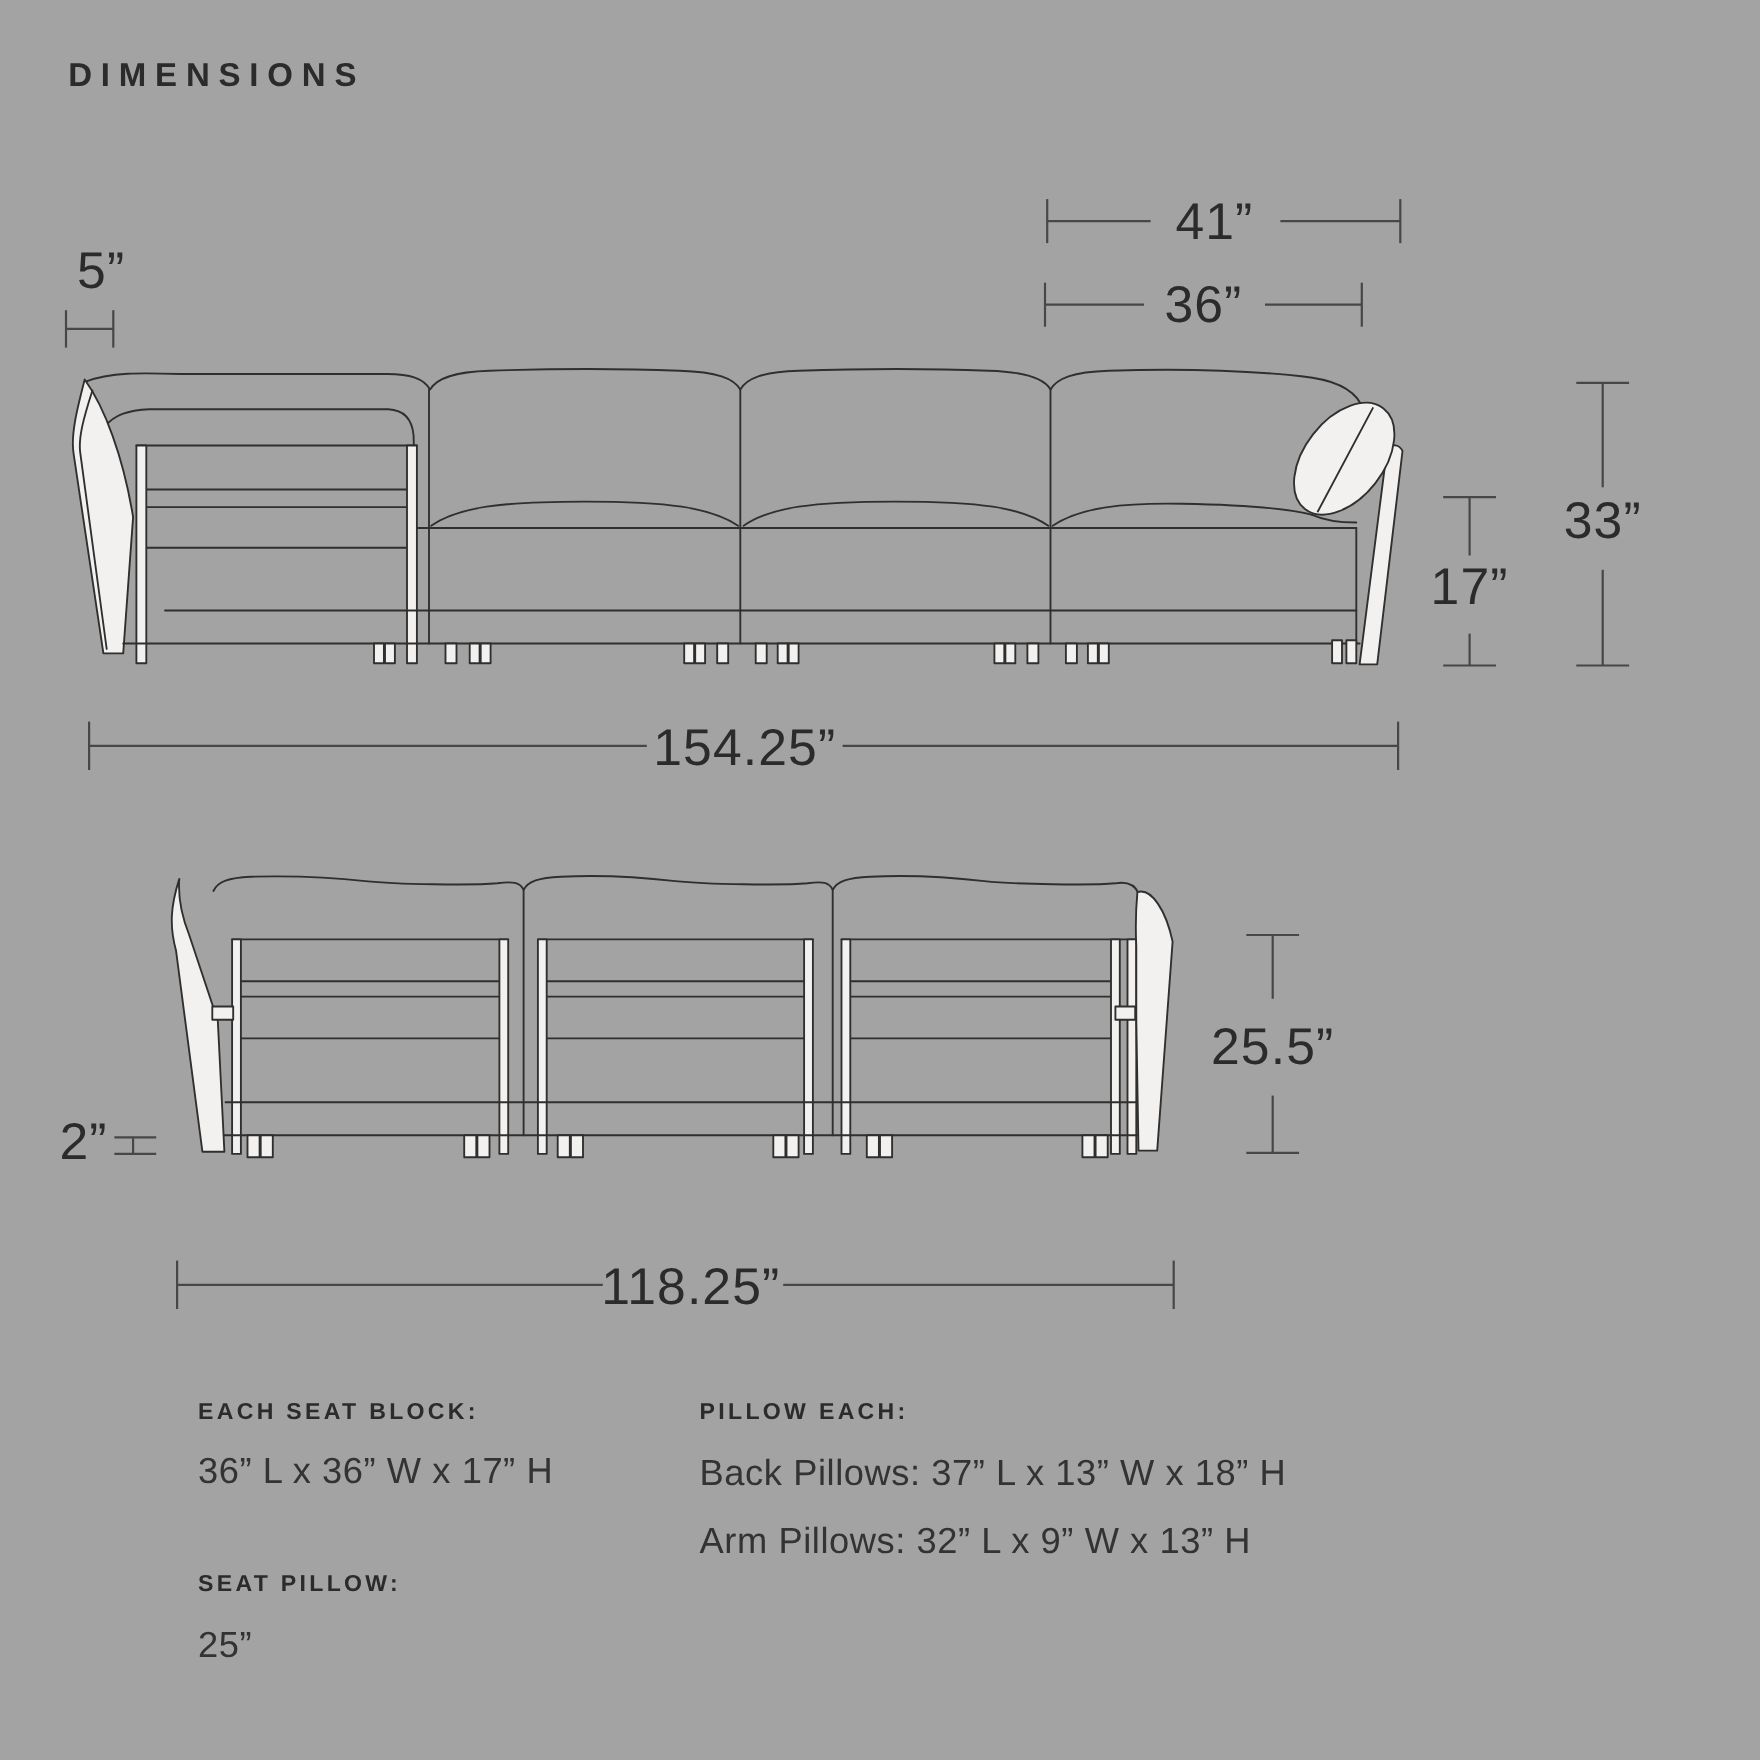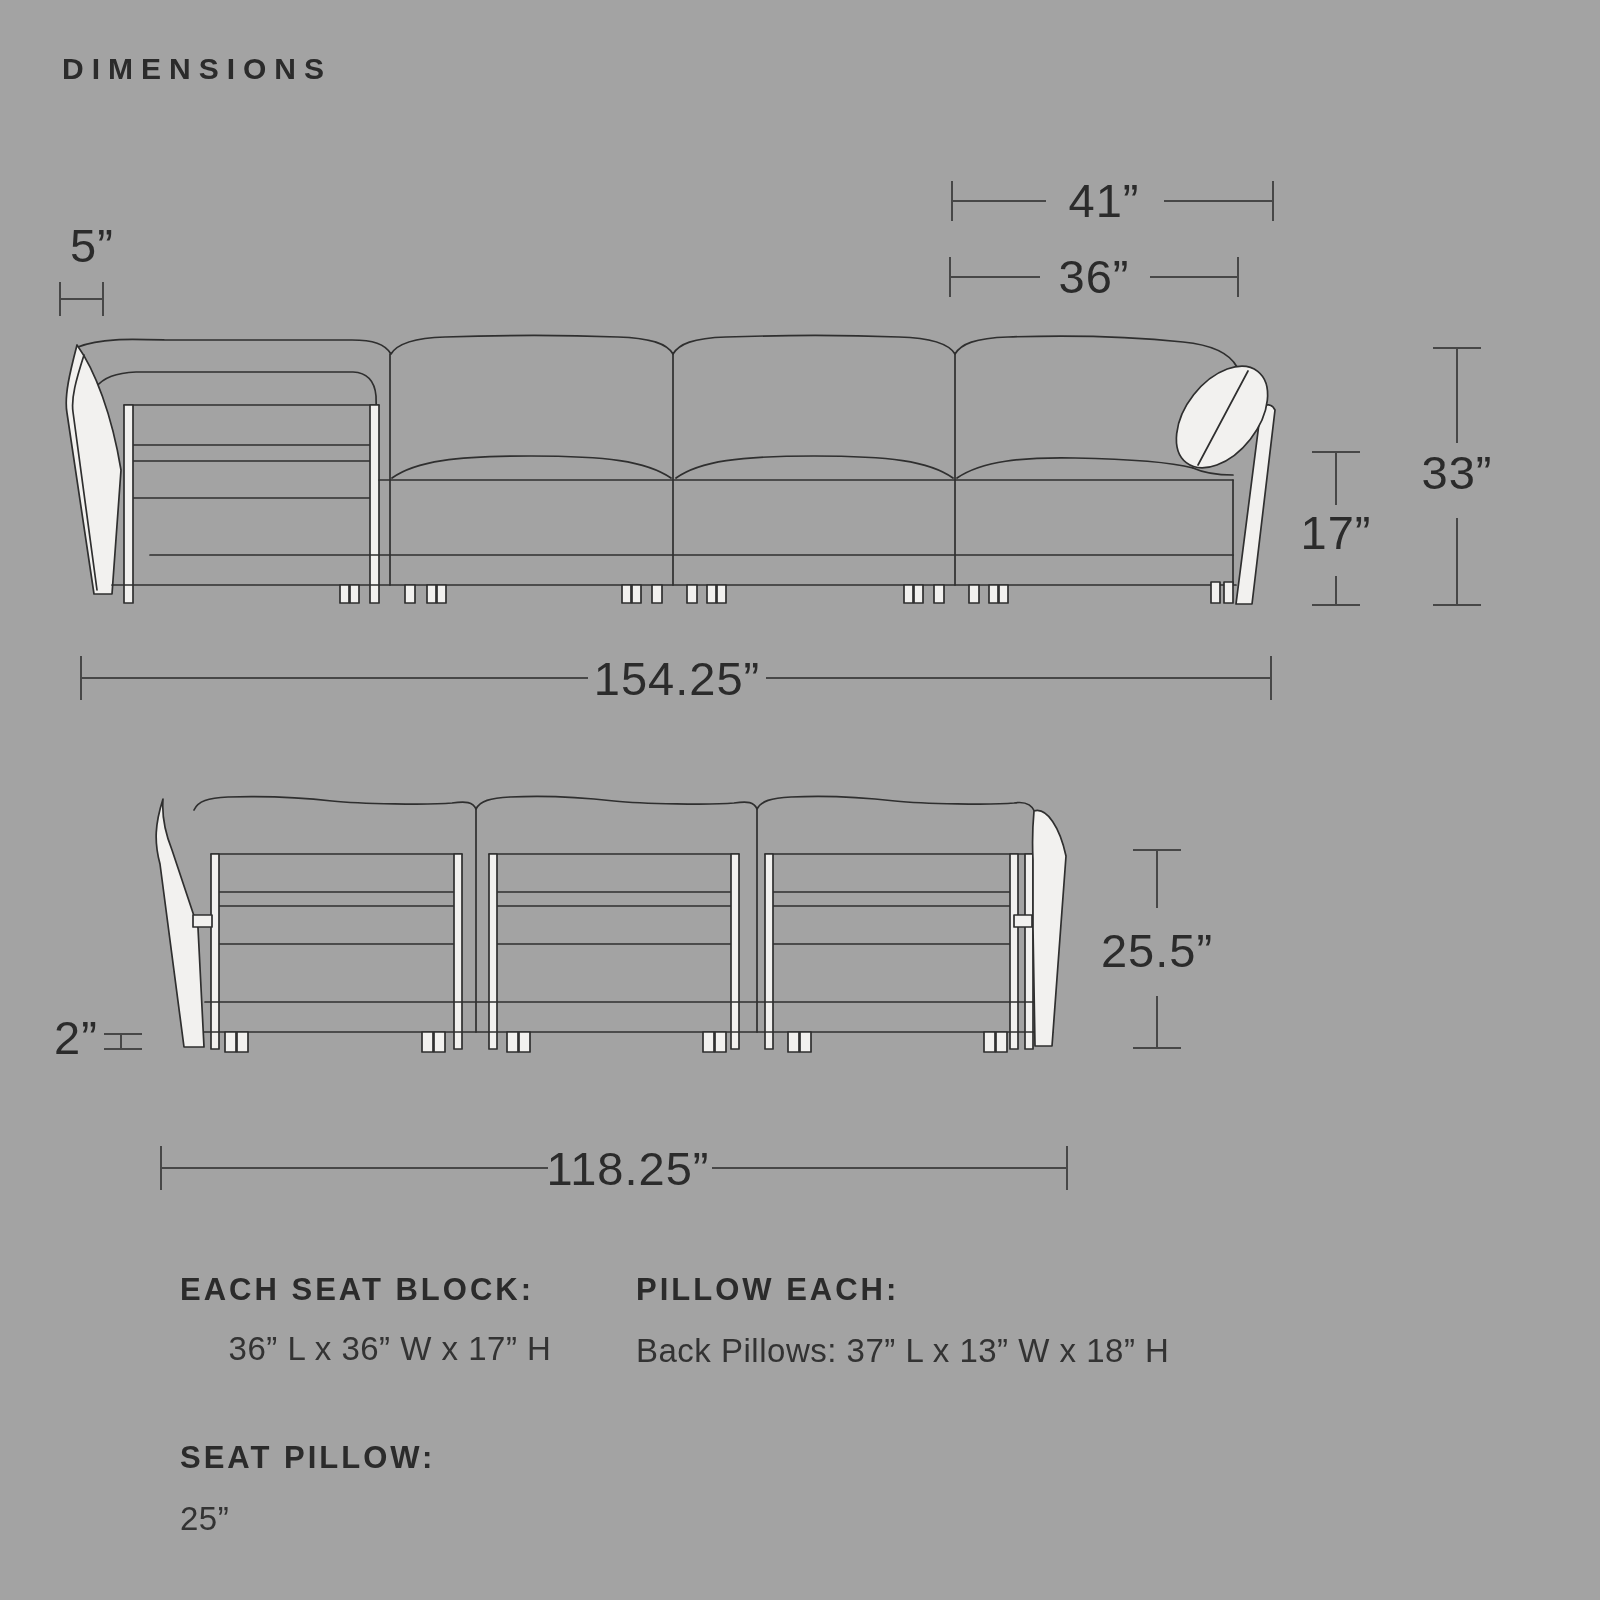--- a/index.html
+++ b/index.html
@@ -21,27 +21,27 @@
   .artsolid{fill:#f2f1ef;stroke:#2f2f2f;stroke-width:1.7px;stroke-linejoin:round;}
   .dim{stroke:#474747;stroke-width:2px;fill:none;stroke-linecap:butt;}
   text.dimlabel{
     font-family:"Liberation Sans", sans-serif;
     font-size:47px;fill:#2b2b2b;text-anchor:middle;letter-spacing:1px;font-weight:400;
   }
   .specs{position:absolute;left:0;top:0;width:1600px;}
   .spec-col-left{position:absolute;left:180px;top:1272px;width:420px;}
   .spec-col-right{position:absolute;left:636px;top:1272px;width:620px;}
   .spec-heading{
-    font-size:31px;font-weight:700;letter-spacing:3px;color:#2b2b2b;
+    font-size:21px;font-weight:700;letter-spacing:3px;color:#2b2b2b;
   }
   .spec-value{
     font-size:33px;font-weight:400;color:#333;letter-spacing:0.5px;
   }
   .spec-col-left .spec-heading.h1{margin:0 0 22px 0;}
-  .spec-col-left .spec-value.v1{margin:0 0 72px 0;text-align:center;}
+  .spec-col-left .spec-value.v1{margin:0 0 72px 0;}
   .spec-col-left .spec-heading.h2{margin:0 0 24px 0;}
   .spec-col-right .spec-heading{margin:0 0 24px 0;}
   .spec-col-right .spec-value{margin:0 0 24px 0;}
 </style>
 </head>
 <body>
 
 <div class="canvas">
 
   <div class="page-title">DIMENSIONS</div>
@@ -277,16 +277,17 @@
     <div class="spec-col-left">
       <div class="spec-heading h1">EACH SEAT BLOCK:</div>
       <div class="spec-value v1">36” L x 36” W x 17” H</div>
       <div class="spec-heading h2">SEAT PILLOW:</div>
       <div class="spec-value">25”</div>
     </div>
 
     <div class="spec-col-right">
       <div class="spec-heading">PILLOW EACH:</div>
       <div class="spec-value">Back Pillows: 37” L x 13” W x 18” H</div>
+      <div class="spec-value">Arm Pillows: 32” L x 9” W x 13” H</div>
     </div>
   </div>
 
 </div>
 
 </body></html>

